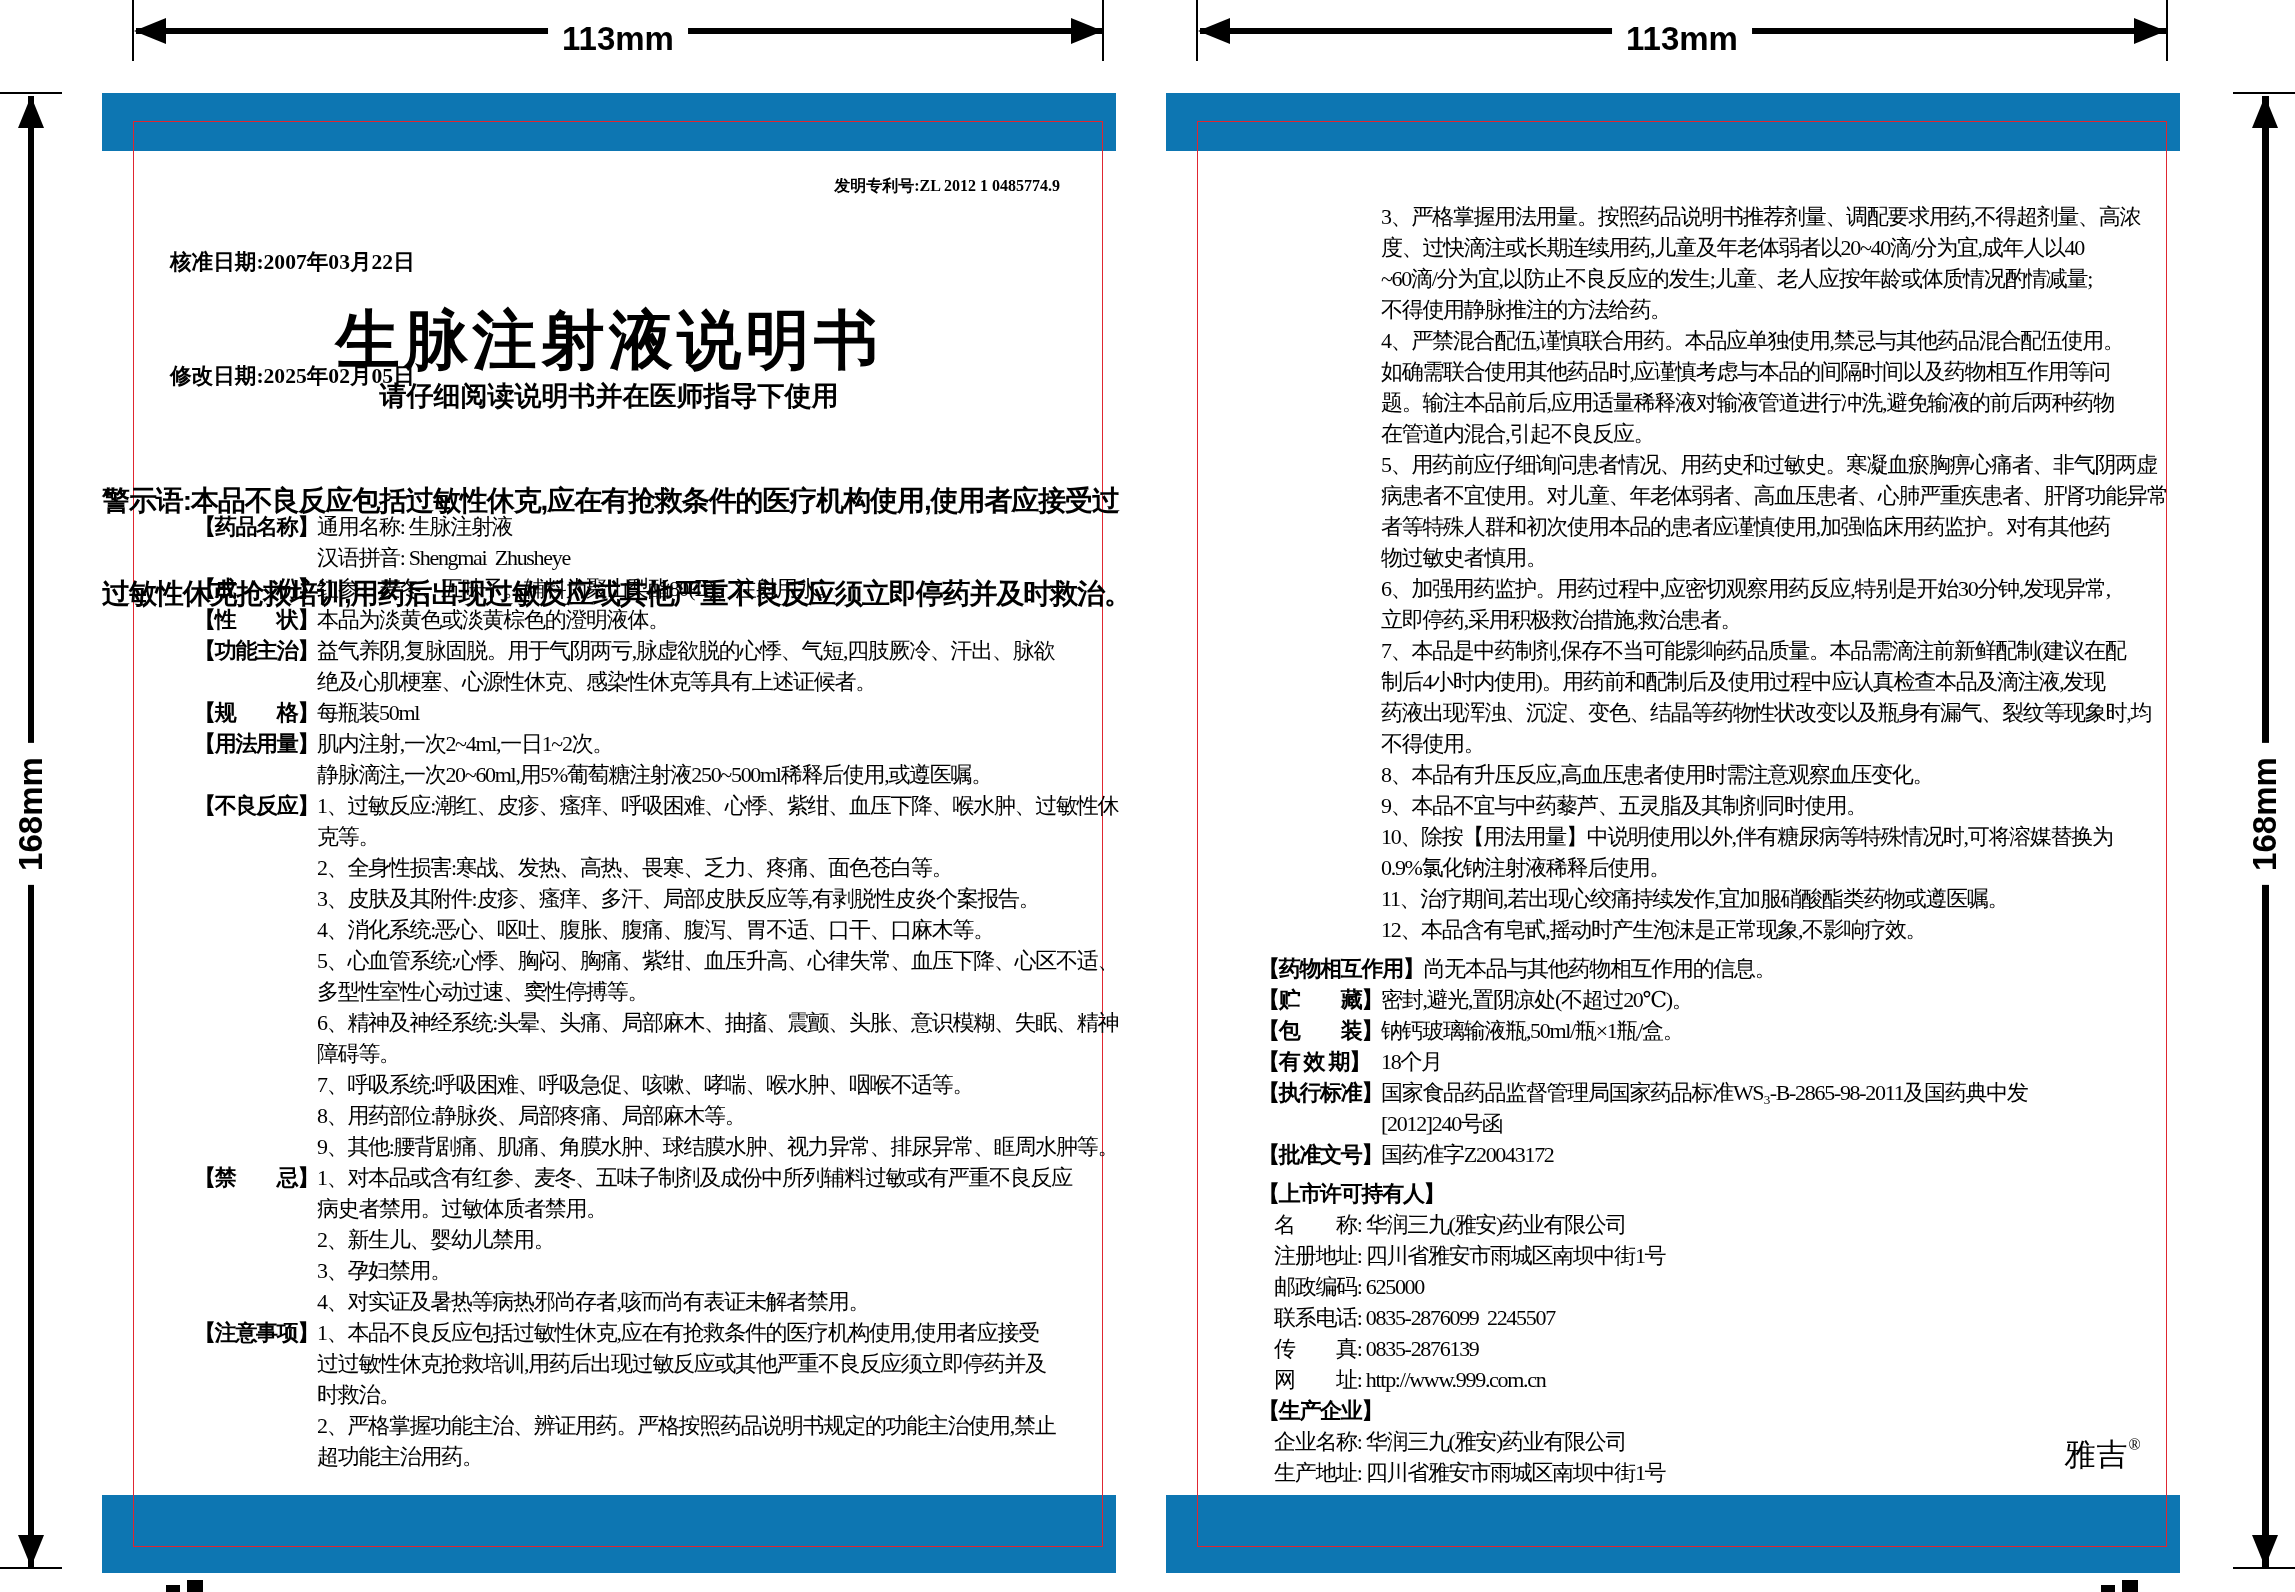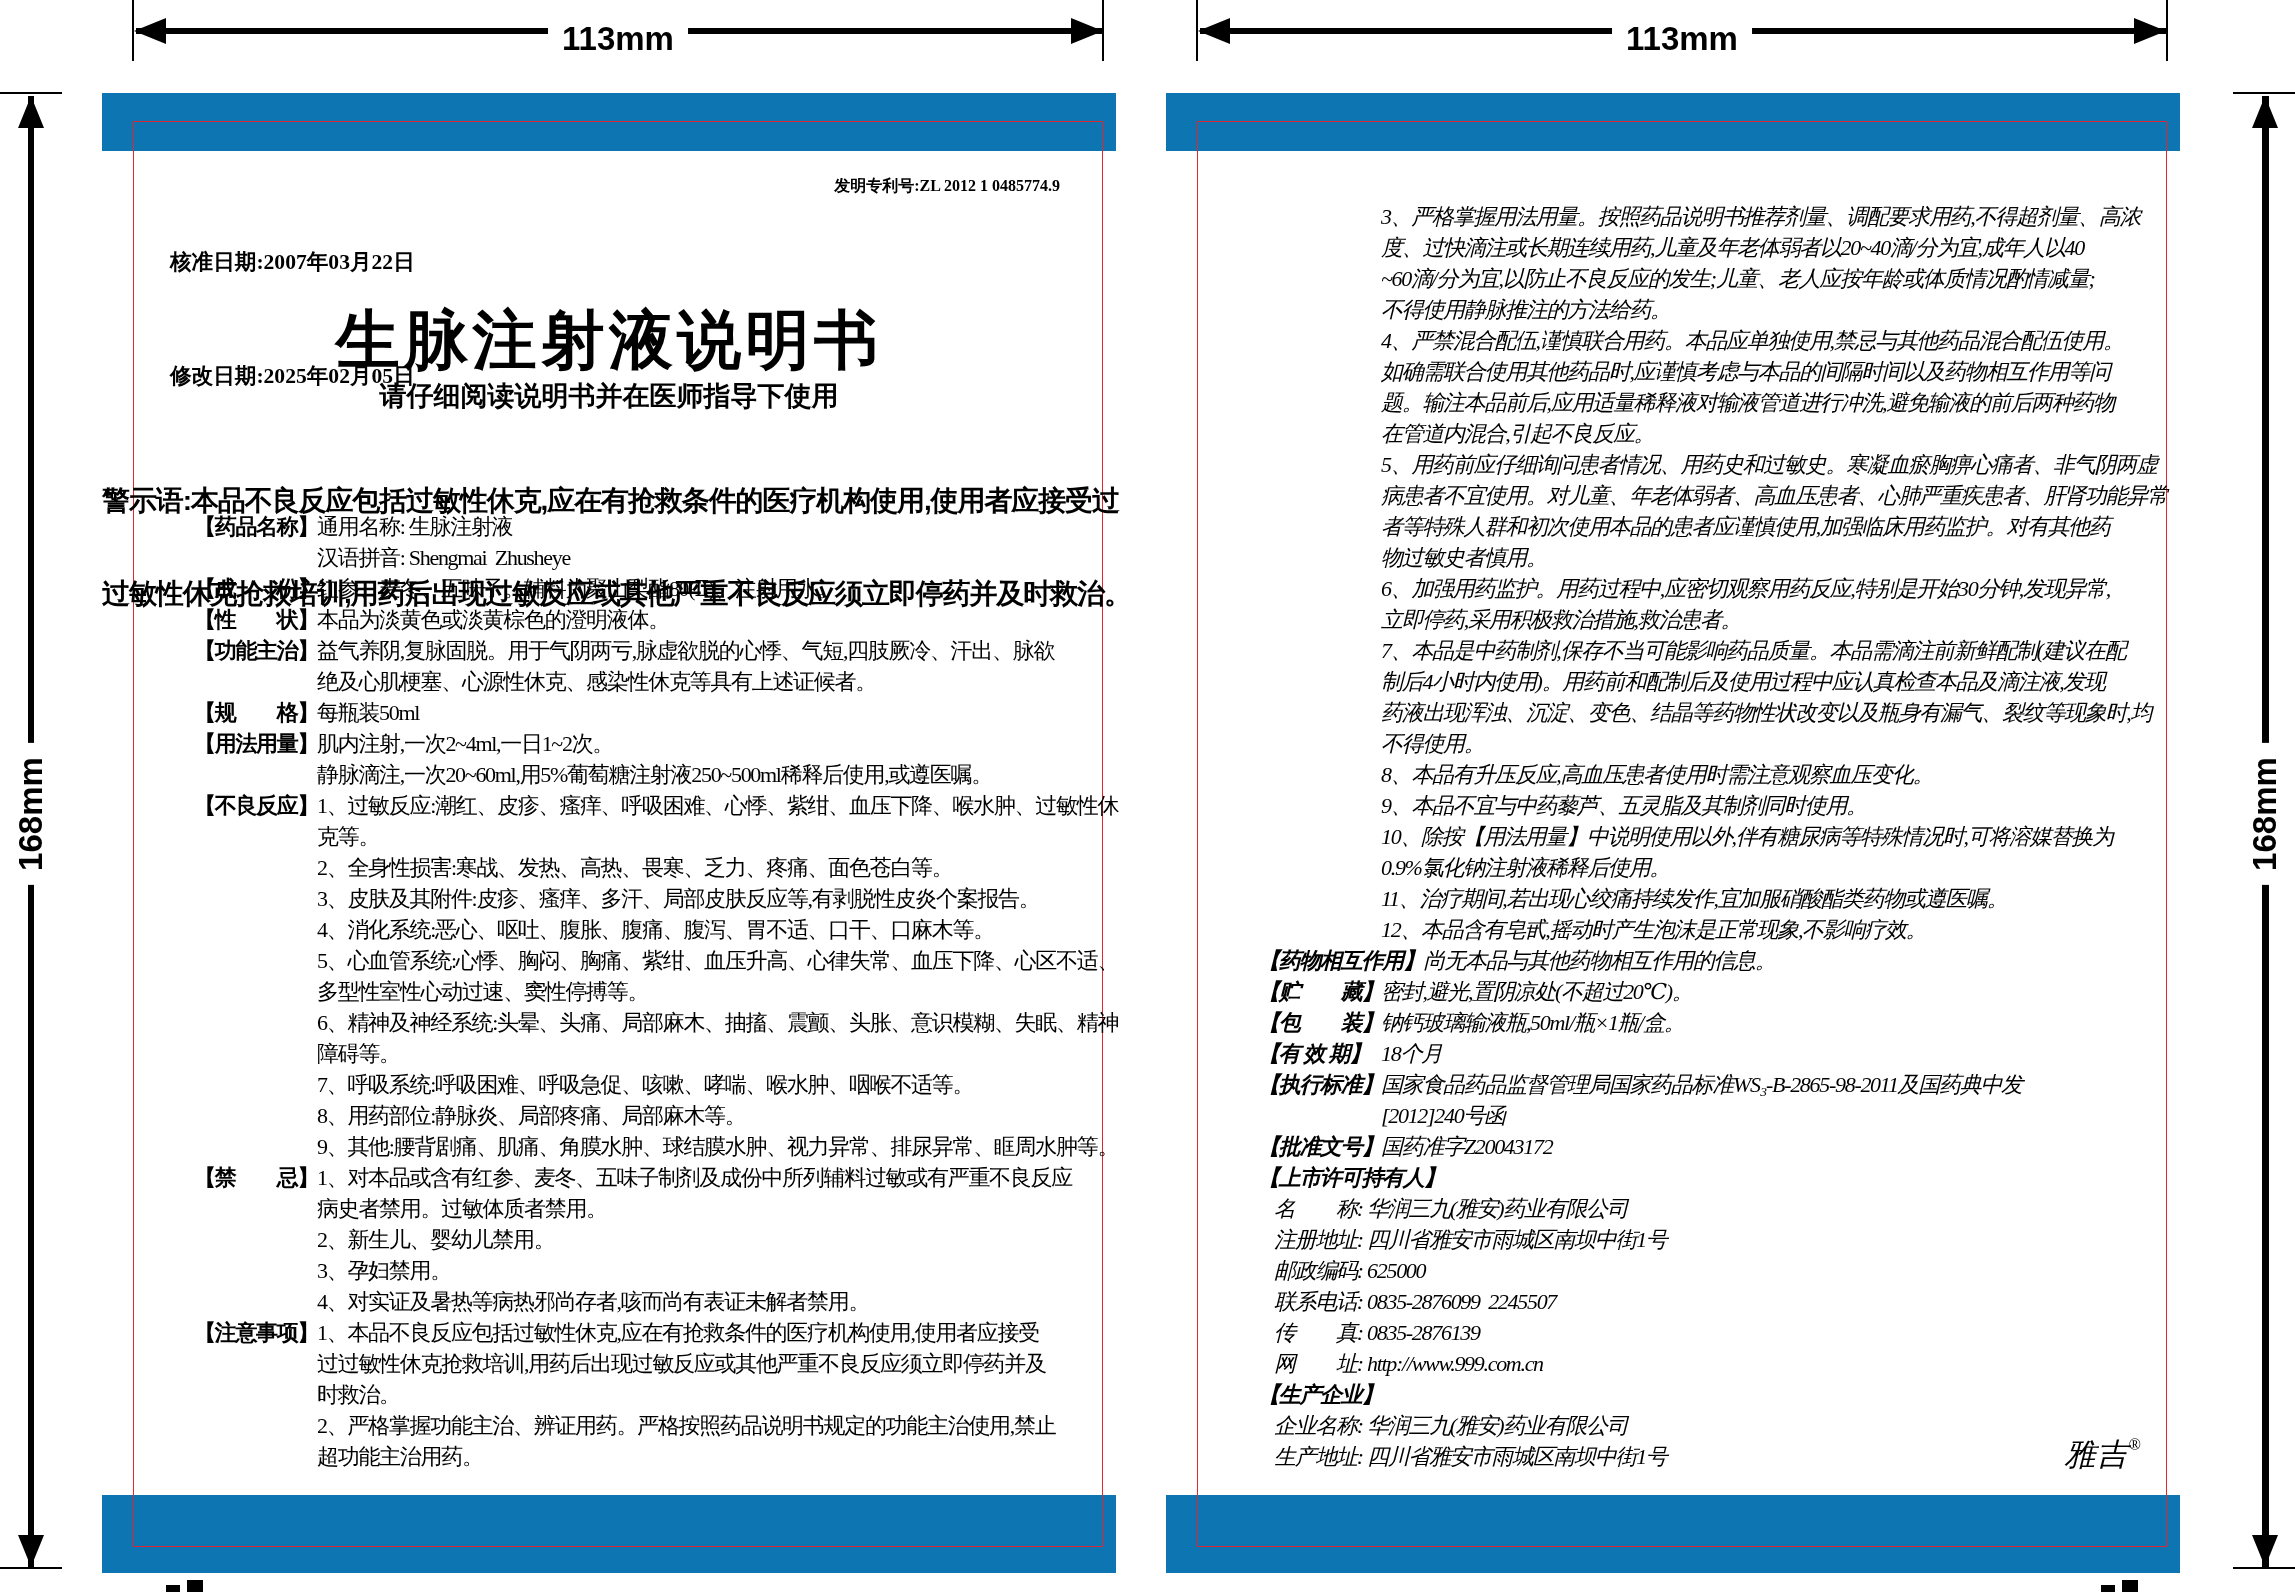--- a/index.html
+++ b/index.html
@@ -3,40 +3,40 @@
 <meta charset="utf-8">
 <style>
   html,body{margin:0;padding:0;}
   body{
     width:2295px;height:1592px;position:relative;background:#ffffff;overflow:hidden;
     font-family:"Liberation Serif","DejaVu Serif",serif;color:#000;
   }
   
   .page{position:absolute;top:93px;width:1014px;height:1480px;background:#fff;}
   #page-left{left:102px;}
-  #page-right{left:1166px;font-style:italic;}
+  #page-right{left:1166px;}
   .band{position:absolute;left:0;right:0;background:#0d76b2;}
   .band-top{top:0;height:58px;}
   .band-bottom{bottom:0;height:78px;}
   .trim{position:absolute;left:31px;right:13px;top:28px;bottom:26px;border:1.6px solid #e02630;}
   
   .dates{position:absolute;left:68px;top:74px;font-size:21.6px;font-weight:bold;line-height:38px;white-space:pre;}
   .patent{position:absolute;right:56px;top:74px;font-size:16px;font-weight:bold;line-height:38px;white-space:pre;}
   .title{position:absolute;left:0;right:0;top:204px;text-align:center;font-size:64px;font-weight:bold;letter-spacing:4.3px;white-space:pre;}
   .subtitle{position:absolute;left:0;right:0;top:285px;text-align:center;font-size:27px;font-weight:bold;
     font-family:"Liberation Sans","DejaVu Sans",sans-serif;white-space:pre;}
   .warning{position:absolute;left:0;right:0;top:330px;text-align:left;font-size:28px;font-weight:bold;
     font-family:"Liberation Sans","DejaVu Sans",sans-serif;letter-spacing:-1.1px;line-height:31px;white-space:pre;}
   
   .bodylines{position:absolute;left:0;right:0;}
   #page-left .bodylines{top:418px;}
   #page-right .bodylines{top:108px;}
   .line{position:relative;height:31px;line-height:31px;font-size:22px;letter-spacing:-1.3px;white-space:pre;padding-left:215px;}
   .line .lbl{position:absolute;left:92px;top:0;font-weight:bold;}
-  .line.longlbl{padding-left:92px;}
+  .line.longlbl{padding-left:92px;margin-top:8px;}
   .line.longlbl .lbl{position:static;}
   .line.sub{padding-left:108px;}
   
   .brand{position:absolute;left:863px;top:1305px;font-size:31px;letter-spacing:1.1px;white-space:pre;}
   .brand sup{font-size:16px;vertical-align:15px;}
   
   .tickv{position:absolute;top:0;width:2.2px;height:61px;background:#000;}
   .hline{position:absolute;top:27.5px;height:6.5px;background:#000;}
   .dimlabel-h{position:absolute;top:31px;transform:translate(-50%,-50%);background:#fff;padding:0 14px;
     font-size:33px;font-weight:bold;font-family:"Liberation Sans","DejaVu Sans",sans-serif;white-space:pre;margin-top:8px;}

